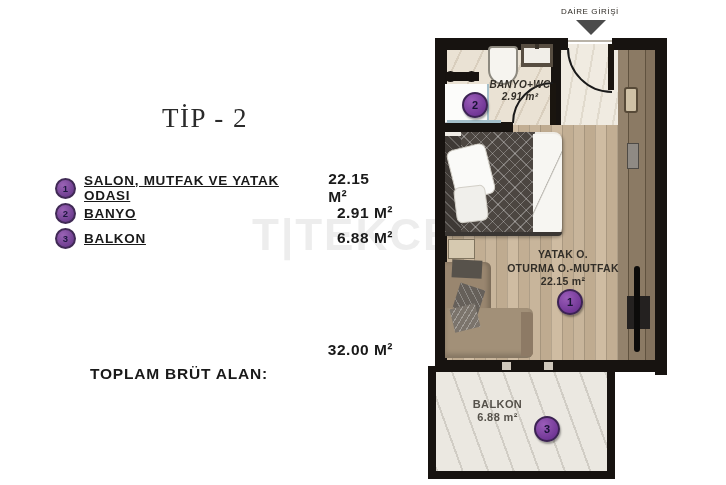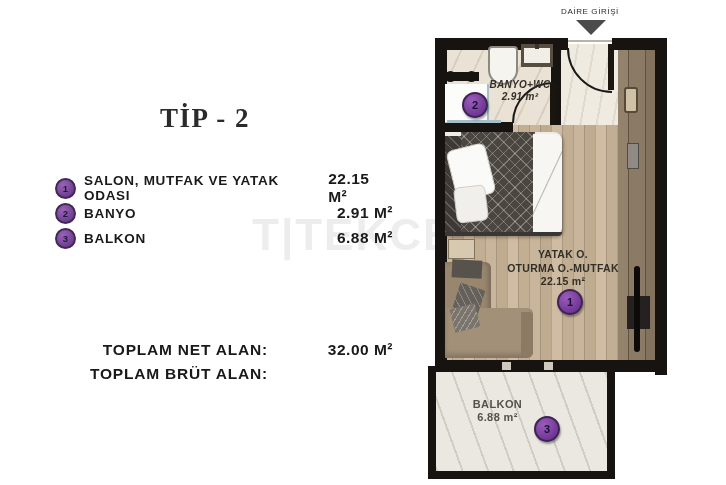--- a/index.html
+++ b/index.html
@@ -2,29 +2,29 @@
 <html><head>
 <meta charset="utf-8">
 <style>
   html,body{margin:0;padding:0;background:#ffffff;}
   body{width:726px;height:485px;position:relative;overflow:hidden;
        font-family:"Liberation Sans",sans-serif;color:#191919;}
   .abs{position:absolute;}
 
   
   .title-block{left:60px;top:103px;width:290px;text-align:center;
-    font-family:"Liberation Serif","DejaVu Serif",serif;font-weight:bold;
+    font-family:"Liberation Serif","DejaVu Serif",serif;font-weight:normal;
     font-size:27px;line-height:30px;letter-spacing:1.5px;color:#2b2b2b;}
   .legend{left:55px;top:179px;width:338px;}
   .legend-row{display:flex;align-items:center;margin-bottom:7px;height:18px;}
   .lg-badge{width:17px;height:17px;border-radius:50%;flex:0 0 17px;
     background:radial-gradient(circle at 35% 30%, #9a63b5, #6d3d8f 75%);
     border:2px solid #402a55;color:#1d1840;font-size:9.5px;font-weight:bold;
     display:flex;align-items:center;justify-content:center;margin-right:8px;}
-  .lg-label{font-size:13.5px;letter-spacing:.7px;font-weight:600;color:#1a1a1a;}
+  .lg-label{font-size:13.5px;letter-spacing:.7px;font-weight:600;color:#1a1a1a;text-decoration:underline;}
   .lg-value{margin-left:auto;font-size:15.5px;font-weight:600;letter-spacing:.5px;color:#1a1a1a;}
   .totals{left:55px;top:341px;width:338px;}
   .total-row{display:flex;margin-bottom:6px;}
   .tt-label{width:213px;text-align:right;font-size:15.5px;font-weight:600;letter-spacing:.8px;}
   .tt-value{flex:1;text-align:right;font-size:15.5px;font-weight:600;letter-spacing:.5px;}
   .watermark{left:252px;top:210px;width:230px;font-size:44px;font-weight:bold;
     color:rgba(130,130,130,0.14);letter-spacing:2px;z-index:0;}
 
   
   .wall{background:#171310;z-index:3;}
@@ -135,21 +135,20 @@
   </div>
   <div class="legend-row">
     <div class="lg-badge">3</div>
     <div class="lg-label">BALKON</div>
     <div class="lg-value">6.88 M²</div>
   </div>
 </div>
 
 <div class="abs totals">
   <div class="total-row">
-    <div class="tt-label">TOPLAM NET ALAN:</div>
     <div class="tt-value">32.00 M²</div>
   </div>
   <div class="total-row">
     <div class="tt-label">TOPLAM BRÜT ALAN:</div>
   </div>
 </div>
 
 <div>
 
   <div class="abs entry-label">DAİRE GİRİŞİ</div>

